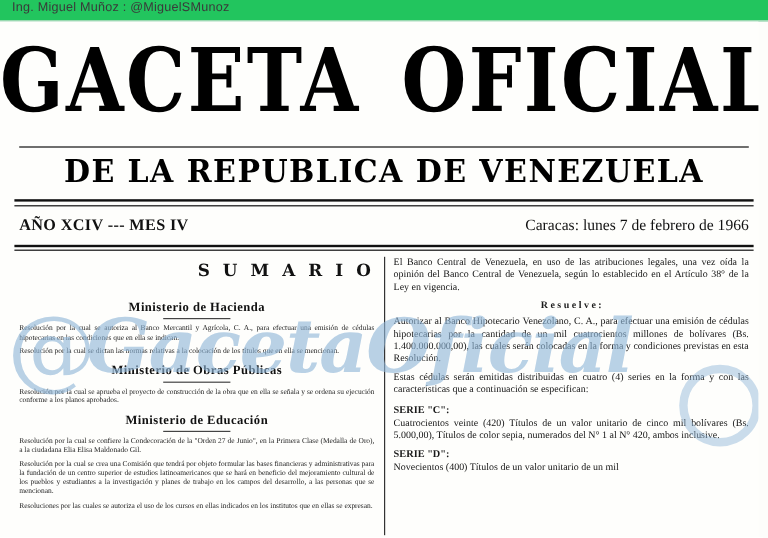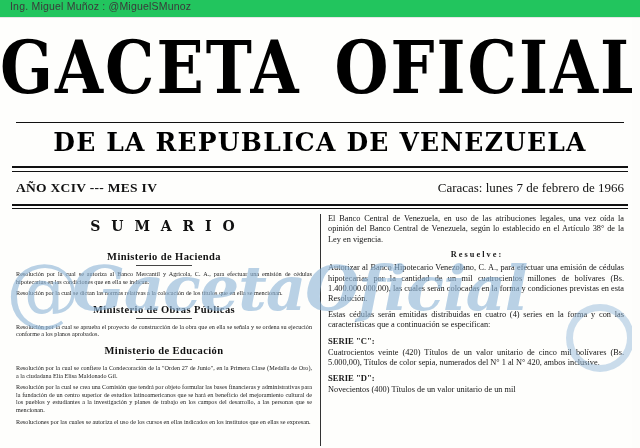--- a/index.html
+++ b/index.html
@@ -185,21 +185,21 @@
   .col-divider {
     position: absolute;
     top: 196px;
     left: 320px;
     width: 0;
     height: 232px;
     border-left: 1px solid #333;
   }
 
   .sumario-head {
-    text-align: center;
+    text-align: right;
     font-family: "DejaVu Serif", serif;
     font-size: 14px;
     font-weight: bold;
     letter-spacing: 3px;
     margin: 4px 0 17px 0;
     color: #111;
   }
   .ministry {
     text-align: center;
     font-family: "Liberation Serif", serif;

